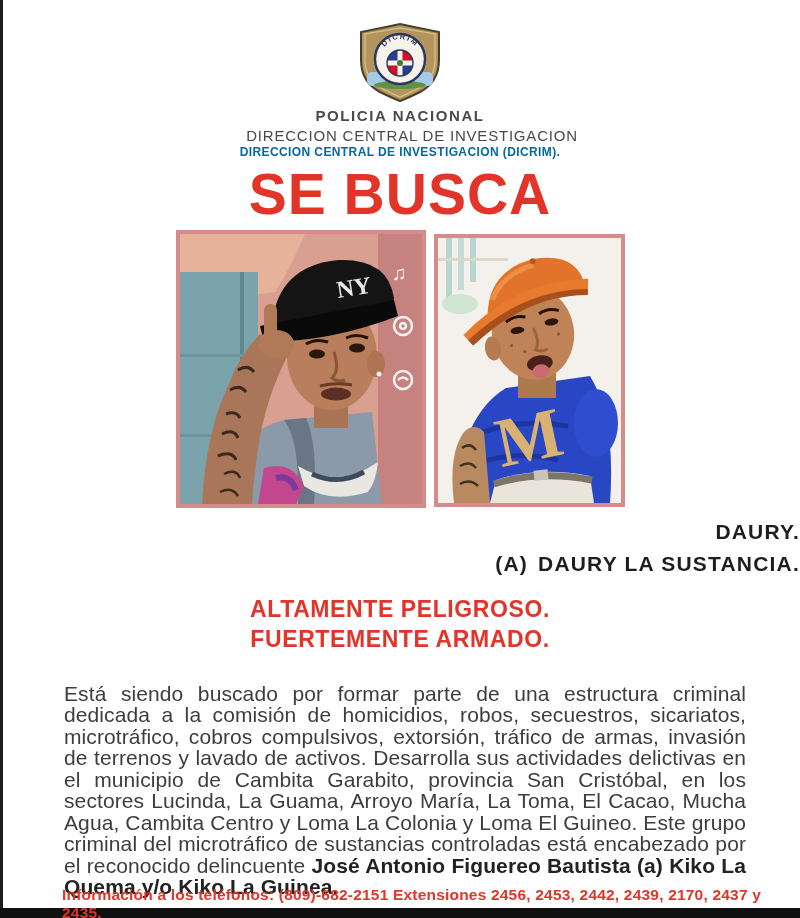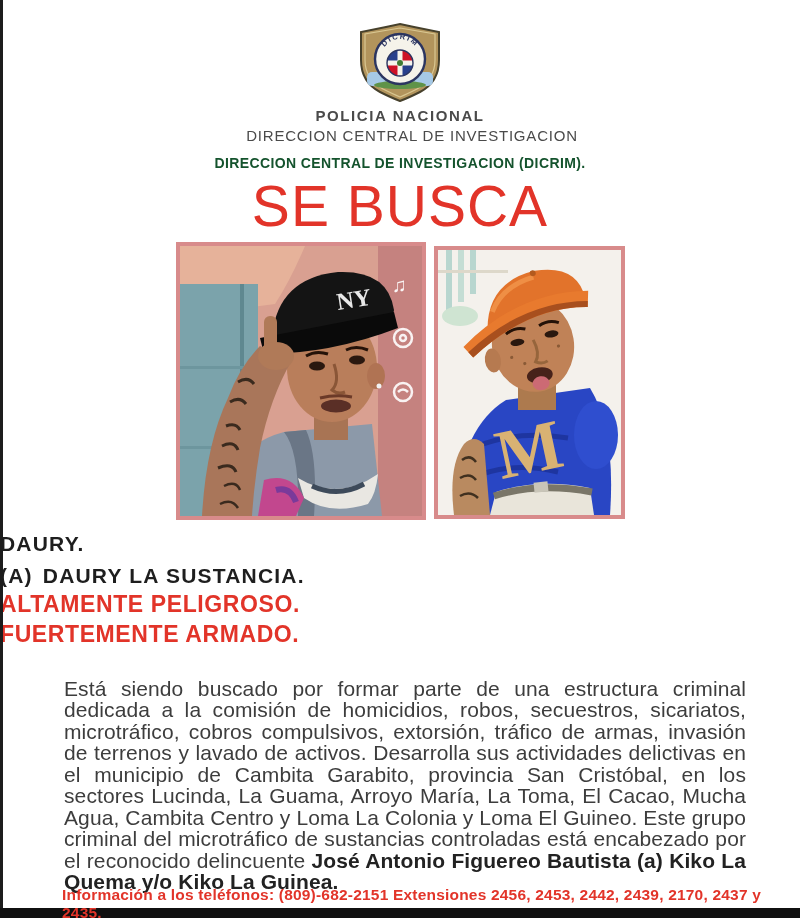--- a/index.html
+++ b/index.html
@@ -15,38 +15,38 @@
     font-family:"Liberation Sans", sans-serif;
     position:relative;overflow:hidden;
   }
   .edge-left{position:absolute;left:0;top:0;width:3px;height:918px;background:#1c1c1c;}
   .edge-bottom{position:absolute;left:0;bottom:0;width:800px;height:10px;background:#101010;}
 
   .header{text-align:center;padding-top:22px;}
   .badge{display:block;margin:0 auto;width:92px;height:80px;}
   .agency1{margin-top:5px;font-size:15px;color:#4a4a4a;letter-spacing:1.6px;font-weight:bold;}
   .agency2{margin-top:3px;font-size:15px;color:#4a4a4a;letter-spacing:0.8px;padding-left:24px;}
-  .agency3{margin-top:11px;font-size:14px;font-weight:bold;color:#14532d;letter-spacing:0.4px;}
+  .agency3{margin-top:1px;font-size:12px;font-weight:bold;color:#0369a1;letter-spacing:0.4px;}
 
   .title{
     margin:7px 0 0 0;text-align:center;
-    font-size:57px;font-weight:normal;color:var(--red);
+    font-size:57px;font-weight:bold;color:var(--red);
     letter-spacing:1px;line-height:1;
   }
 
   .photos{display:flex;justify-content:center;align-items:flex-start;gap:8px;margin-top:7px;}
   .frame{border:4px solid var(--frame);line-height:0;background:#fff;}
   .frame-right{margin-top:4px;}
 
-  .name-block{margin-top:12px;text-align:left;font-weight:bold;color:#1e1e1e;
+  .name-block{margin-top:12px;text-align:right;font-weight:bold;color:#1e1e1e;
     font-size:21px;letter-spacing:1.2px;}
   .name-block .alias{margin-top:8px;}
   .alias-tag{display:inline-block;margin-right:10px;}
 
-  .warning-block{margin-top:2px;text-align:left;font-weight:bold;color:var(--red);
+  .warning-block{margin-top:19px;text-align:center;font-weight:bold;color:var(--red);
     font-size:23px;letter-spacing:0.6px;line-height:1.3;}
 
   .description{
     margin:28px 54px 0 64px;
     font-size:21px;line-height:21.5px;color:var(--ink);
     text-align:justify;letter-spacing:0.1px;
   }
   .description b{color:#222;}
 
   .contact{

